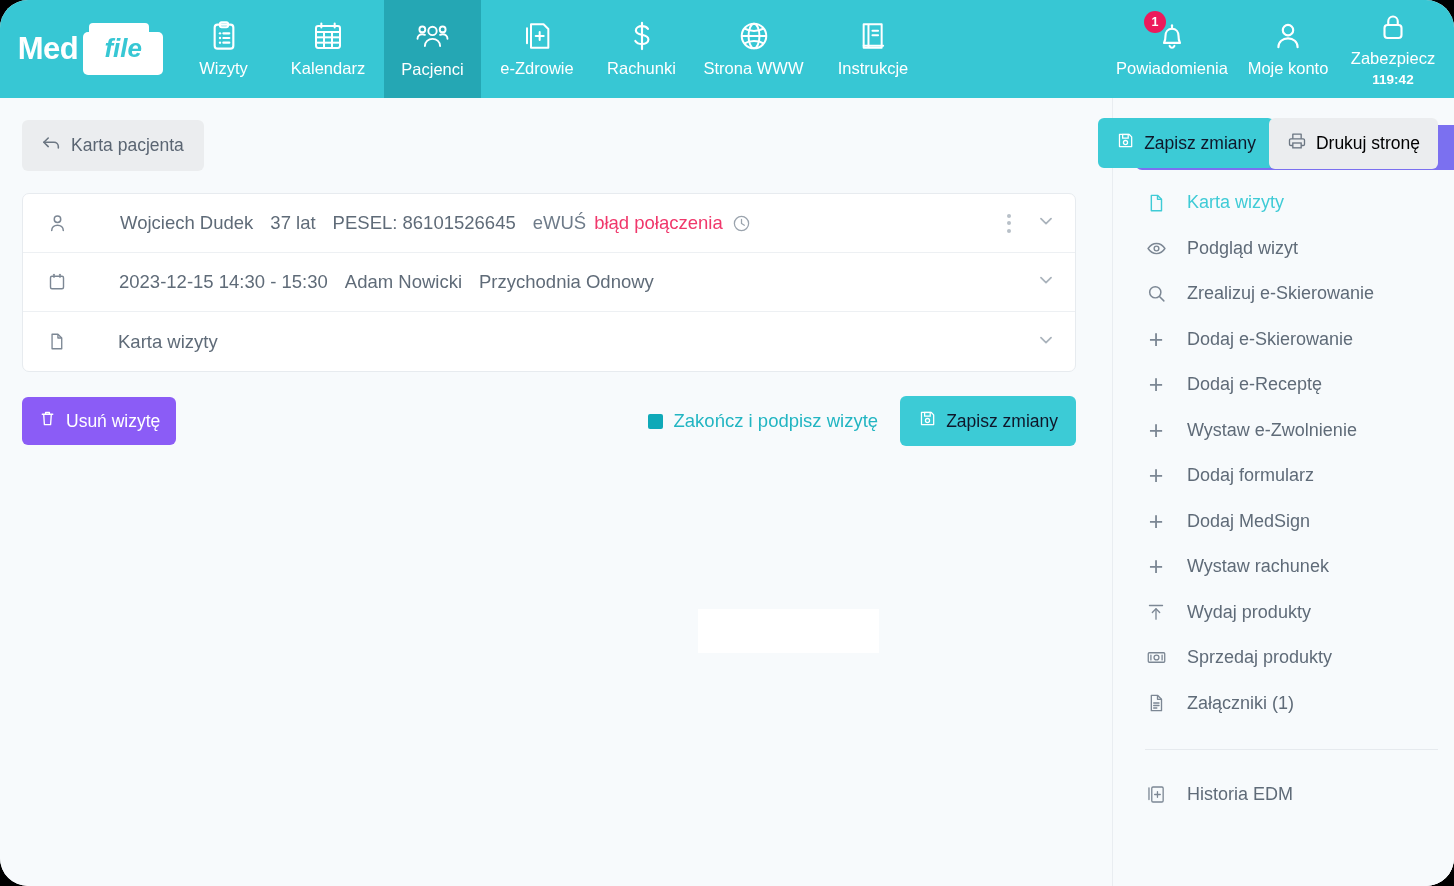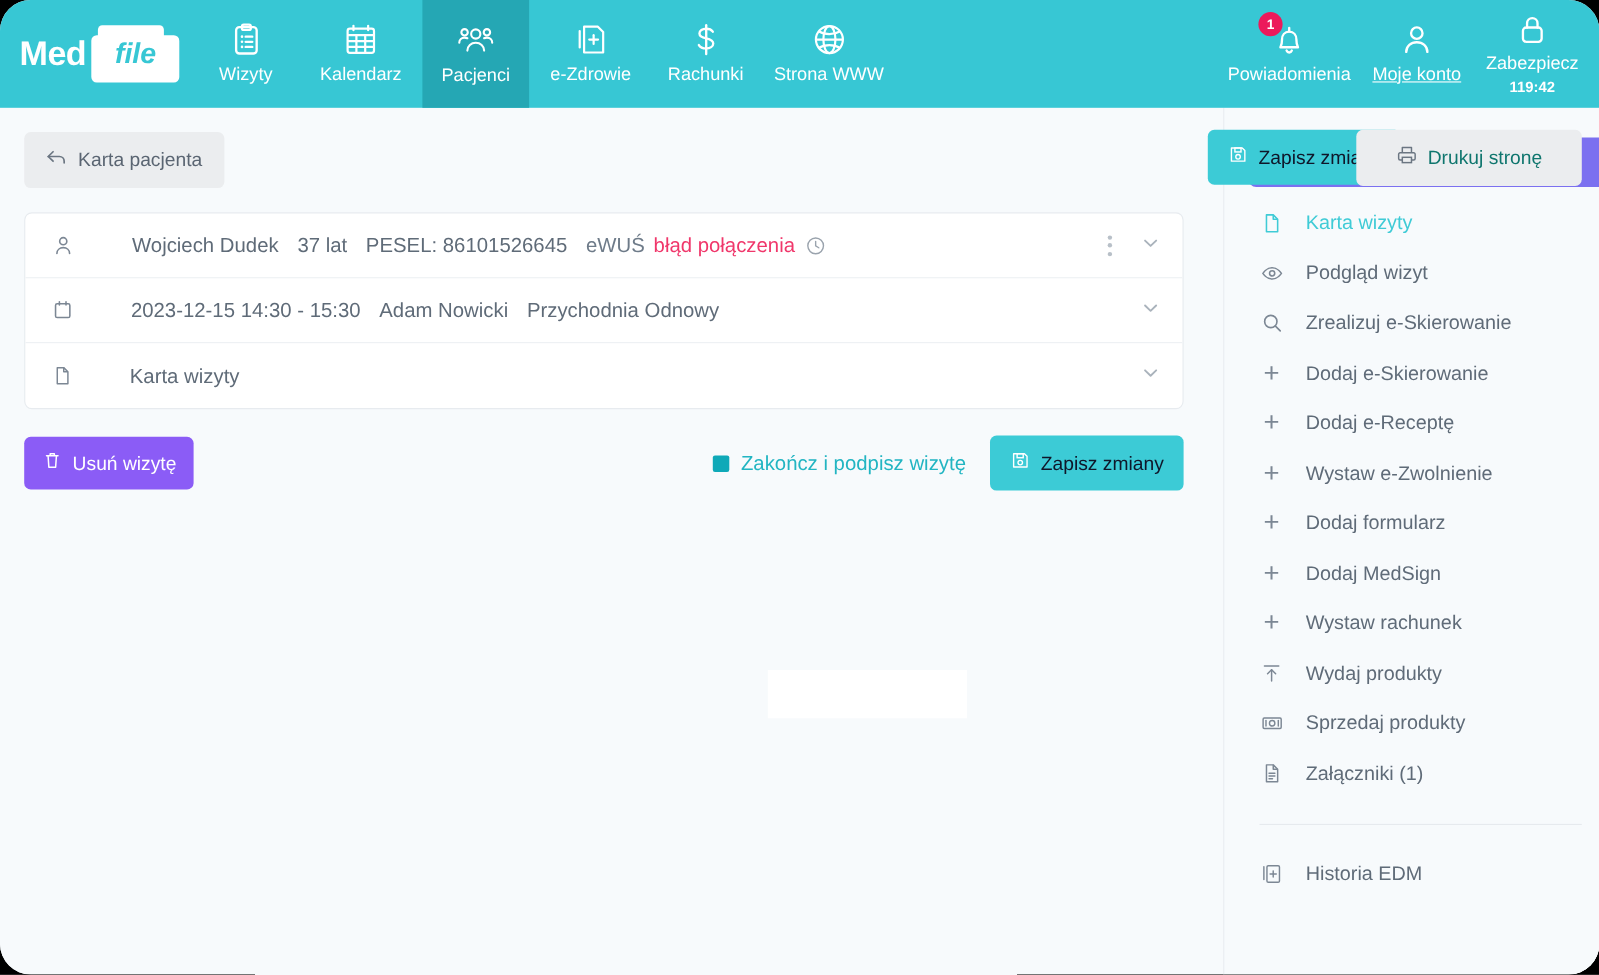--- a/index.html
+++ b/index.html
@@ -80,21 +80,21 @@
   .navitem.active { background: #25A7B4; }
   .navitem .nv-label { font-size: 16.5px; white-space: nowrap; }
   .navitem svg { display: block; }
 
   .navright {
     margin-left: auto;
     display: flex; align-items: stretch;
     padding-right: 6px;
   }
   .navright .navitem { width: 132px; }
-  .navright .navitem.acct { width: 100px; text-decoration: underline; }
+  .navright .navitem.acct { width: 100px; }
   .navright .navitem.secure { width: 110px; }
   .bell-wrap { position: relative; }
   .badge {
     position: absolute; top: -9px; left: -12px;
     min-width: 22px; height: 22px;
     background: #EC1A5B;
     border-radius: 11px;
     color: #fff; font-size: 12.5px; font-weight: bold;
     display: flex; align-items: center; justify-content: center;
     padding: 0 5px;
@@ -120,21 +120,21 @@
     font-family: "Liberation Sans", sans-serif;
     cursor: pointer;
     white-space: nowrap;
   }
   .btn-back {
     background: #EBEDEF; color: #5A6572;
     font-size: 17.5px;
     padding: 12px 20px 12px 18px;
   }
   .btn-teal { background: #3CCBD6; color: #0f172a; font-size: 17.5px; padding: 13px 18px; }
-  .btn-gray { background: #EBEDEF; color: #0f766e; font-size: 17.5px; padding: 13px 36px; }
+  .btn-gray { background: #EBEDEF; color: #000000; font-size: 17.5px; padding: 13px 18px; }
   .btn-red { background: #8b5cf6; color: #ffffff; font-size: 17.5px; padding: 12px 16px; }
 
   
   .card {
     margin-top: 22px;
     width: 1054px;
     background: #ffffff;
     border: 1px solid #E7EBEF;
     border-radius: 7px;
     overflow: hidden;
@@ -314,20 +314,32 @@
             <circle cx="12" cy="12" r="9.2"></circle>
             <ellipse cx="12" cy="12" rx="4.1" ry="9.2"></ellipse>
             <line x1="2.8" y1="12" x2="21.2" y2="12"></line>
             <path d="M4.6 6.3c2 1.2 4.6 1.9 7.4 1.9s5.4-0.7 7.4-1.9"></path>
             <path d="M4.6 17.7c2-1.2 4.6-1.9 7.4-1.9s5.4 0.7 7.4 1.9"></path>
           </svg>
         </span>
         <span class="nv-label">Strona WWW</span>
       </div>
 
+      <div class="navitem wide">
+        <span>
+          <svg width="32" height="32" viewBox="0 0 24 24" fill="none" stroke="#fff" stroke-width="1.5">
+            <path d="M5 3.2h13.5v17.6H5z" stroke-linejoin="round"></path>
+            <line x1="8.6" y1="3.2" x2="8.6" y2="20.8"></line>
+            <line x1="11.6" y1="8" x2="15.8" y2="8" stroke-linecap="round"></line>
+            <line x1="11.6" y1="11.5" x2="15.8" y2="11.5" stroke-linecap="round"></line>
+            <path d="M5 19.4h14.6" stroke-linecap="round"></path>
+          </svg>
+        </span>
+        <span class="nv-label">Instrukcje</span>
+      </div>
     </div>
 
     <div class="navright">
       <div class="navitem">
         <span class="bell-wrap">
           <svg width="32" height="32" viewBox="0 0 24 24" fill="none" stroke="#fff" stroke-width="1.6">
             <path d="M6 17.2c0-0.5 1.1-1.1 1.1-5.2 0-3 1.8-5.4 4.9-5.4s4.9 2.4 4.9 5.4c0 4.1 1.1 4.7 1.1 5.2z" stroke-linejoin="round"></path>
             <path d="M10.2 19.4c0.4 0.9 1 1.4 1.8 1.4s1.4-0.5 1.8-1.4" stroke-linecap="round"></path>
             <line x1="12" y1="4" x2="12" y2="6.4" stroke-linecap="round"></line>
           </svg>

